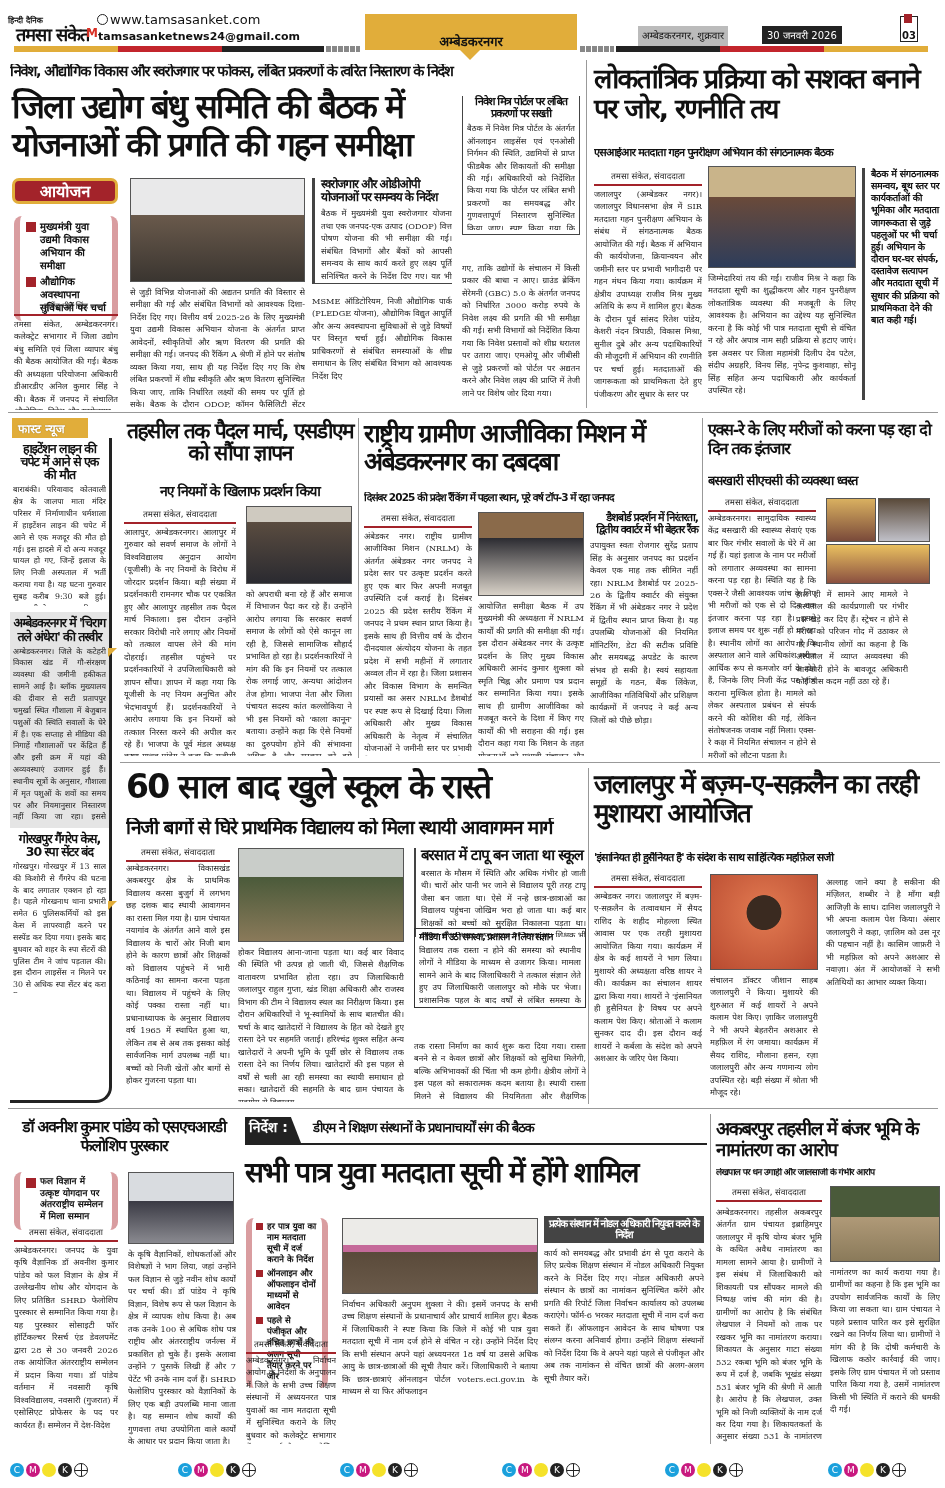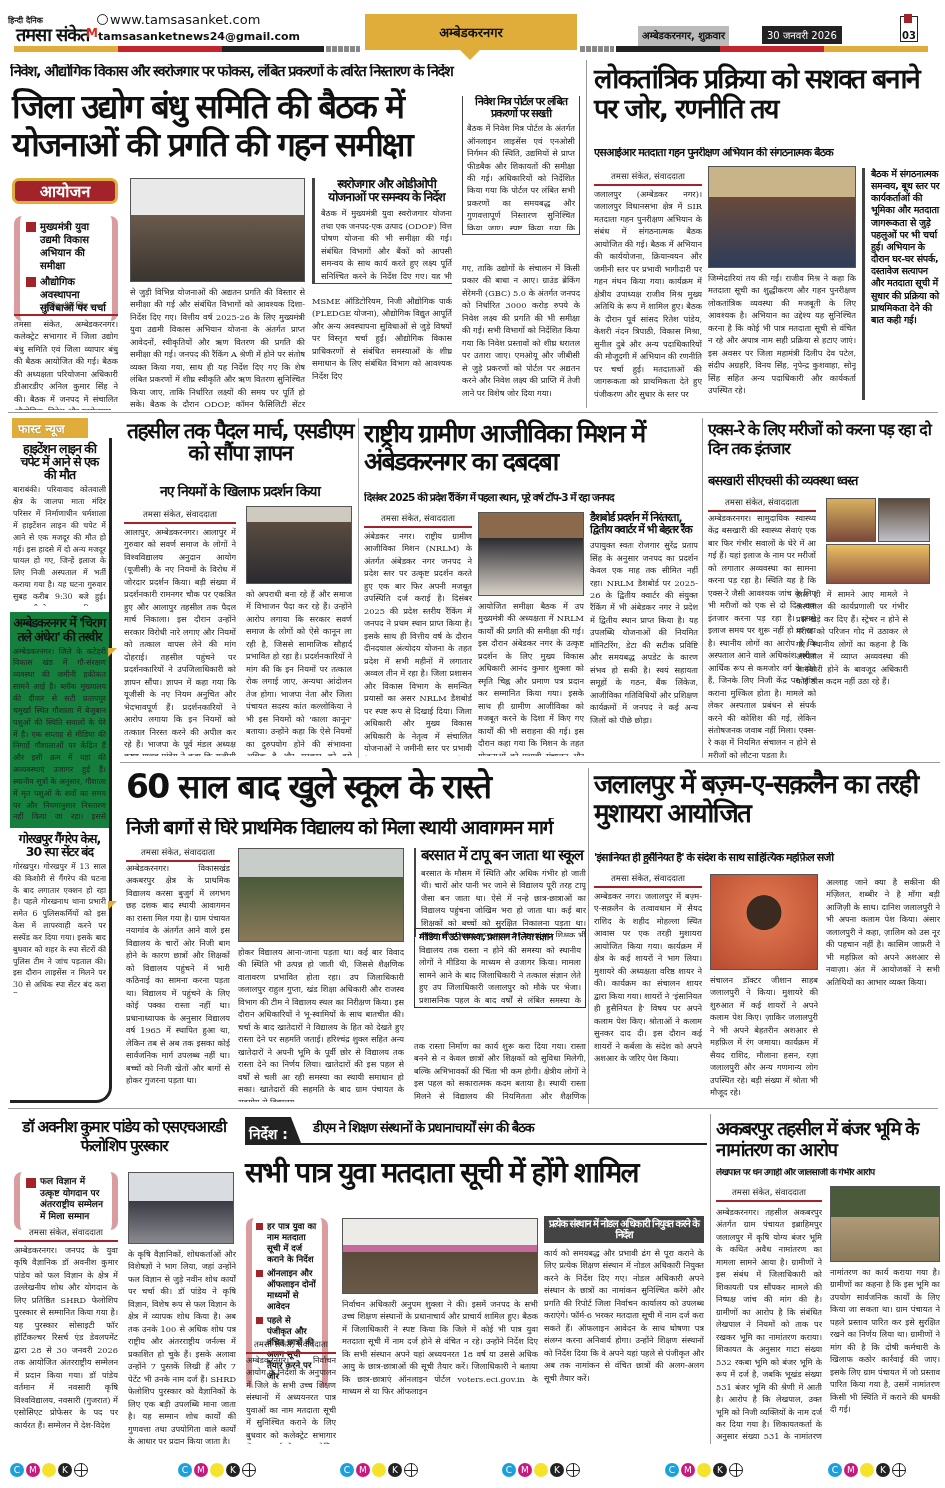--- a/index.html
+++ b/index.html
@@ -22,25 +22,25 @@
 </head>
 <body>
 
 <div class="abs" style="left:0;top:0;width:945px;height:56px">
   <div class="abs" style="left:8px;top:14px;font-size:8px;font-weight:bold">हिन्दी दैनिक</div>
   <div class="abs" style="left:16px;top:22px;font-size:18px;font-weight:bold;letter-spacing:-1px">तमसा संकेत</div>
   <div class="abs" style="left:86px;top:27px;width:12px;height:12px;font-size:12px;font-weight:bold;color:#d93025;line-height:12px">M</div>
   <div class="abs" style="left:97px;top:14px;width:11px;height:11px;border:1px solid #222;border-radius:50%"></div>
   <div class="abs" style="left:110px;top:12px;font-size:13px;font-weight:normal">www.tamsasanket.com</div>
   <div class="abs" style="left:98px;top:30px;font-size:11px;font-weight:bold">tamsasanketnews24@gmail.com</div>
-  <div class="abs" style="left:365px;top:14px;width:212px;height:36px;background:#e1ad3a;display:flex;align-items:center;justify-content:center">
+  <div class="abs" style="left:365px;top:14px;width:212px;height:36px;background:#e1ad3a;display:flex;align-items:flex-end;justify-content:center">
     <span style="font-size:13px;font-weight:bold;color:#111">अम्बेडकरनगर</span>
   </div>
   <div class="abs" style="left:460px;top:50px;width:0;height:0;border-left:10px solid transparent;border-right:10px solid transparent;border-top:10px solid #e1ad3a"></div>
-  <div class="abs" style="left:638px;top:26px;background:#bbb;font-size:10px;font-weight:bold;padding:2px 4px;height:23px">अम्बेडकरनगर, शुक्रवार</div>
+  <div class="abs" style="left:638px;top:26px;background:#bbb;font-size:10px;font-weight:normal;padding:2px 4px;height:23px">अम्बेडकरनगर, शुक्रवार</div>
   <div class="abs" style="left:762px;top:26px;background:#222;color:#fff;font-size:10px;font-weight:normal;padding:2px 5px;height:18px">30 जनवरी 2026</div>
   <div class="abs" style="left:900px;top:16px;width:18px;height:26px;border:1.5px solid #222;display:flex;align-items:flex-end;justify-content:center">
     <span style="font-size:10px;font-weight:bold">03</span>
   </div>
   <div class="abs" style="left:904px;top:14px;width:8px;height:9px;background:#a3232a"></div>
 
   <div class="abs bar" style="left:14px;top:46px;width:104px;background:#e1ad3a"></div>
   <div class="abs bar" style="left:118px;top:46px;width:104px;background:#c3252c"></div>
   <div class="abs bar" style="left:222px;top:46px;width:102px;background:#222"></div>
   <div class="abs bar" style="left:326px;top:46px;width:34px;background:repeating-linear-gradient(90deg,#888 0 5px,#fff 5px 6px)"></div>
@@ -66,21 +66,21 @@
       <span>औद्योगिक अवस्थापना सुविधाओं पर चर्चा</span>
     </div>
 </div>
 <div class="abs byline" style="left:14px;top:300px;width:104px">बृजेंद्र वीर सिंह</div>
 <div class="abs body" style="left:14px;top:318px;width:104px;height:92px;overflow:hidden">तमसा संकेत, अम्बेडकरनगर। कलेक्ट्रेट सभागार में जिला उद्योग बंधु समिति एवं जिला व्यापार बंधु की बैठक आयोजित की गई। बैठक की अध्यक्षता परियोजना अधिकारी डीआरडीए अनिल कुमार सिंह ने की। बैठक में जनपद में संचालित औद्योगिक, निवेश और स्वरोजगार</div>
 
 <div class="abs photo" style="left:130px;top:178px;width:175px;height:104px;background:linear-gradient(180deg,#e9e9ea 0 35%,#6a5a4c 35%,#3a3530 100%)"></div>
 <div class="abs body" style="left:130px;top:286px;width:175px;height:124px;overflow:hidden">से जुड़ी विभिन्न योजनाओं की अद्यतन प्रगति की विस्तार से समीक्षा की गई और संबंधित विभागों को आवश्यक दिशा-निर्देश दिए गए। वित्तीय वर्ष 2025-26 के लिए मुख्यमंत्री युवा उद्यमी विकास अभियान योजना के अंतर्गत प्राप्त आवेदनों, स्वीकृतियों और ऋण वितरण की प्रगति की समीक्षा की गई। जनपद की रैंकिंग A श्रेणी में होने पर संतोष व्यक्त किया गया, साथ ही यह निर्देश दिए गए कि शेष लंबित प्रकरणों में शीघ्र स्वीकृति और ऋण वितरण सुनिश्चित किया जाए, ताकि निर्धारित लक्ष्यों की समय पर पूर्ति हो सके। बैठक के दौरान ODOP, कॉमन फैसिलिटी सेंटर (CFC), क्लस्टर विकास, भूमि उपलब्धता,</div>
 
 <div class="abs sidebox" style="left:312px;top:178px;width:140px;border-bottom:1px solid #444;padding-bottom:4px">
-  <div class="hd" style="font-size:12px;text-align:center;margin-bottom:4px">स्वरोजगार और ओडीओपी योजनाओं पर समन्वय के निर्देश</div>
+  <div class="hd" style="font-size:12px;text-align:left;margin-bottom:4px">स्वरोजगार और ओडीओपी योजनाओं पर समन्वय के निर्देश</div>
   <div class="body" style="height:72px;overflow:hidden">बैठक में मुख्यमंत्री युवा स्वरोजगार योजना तथा एक जनपद-एक उत्पाद (ODOP) वित्त पोषण योजना की भी समीक्षा की गई। संबंधित विभागों और बैंकों को आपसी समन्वय के साथ कार्य करते हुए लक्ष्य पूर्ति सुनिश्चित करने के निर्देश दिए गए। यह भी कहा गया कि पात्र लाभार्थियों को योजनाओं का लाभ समय से मिले, इसके लिए प्रक्रियाओं को सरल और प्रभावी बनाया जाए।</div>
 </div>
 <div class="abs body" style="left:312px;top:295px;width:140px;height:115px;overflow:hidden">MSME ऑडिटोरियम, निजी औद्योगिक पार्क (PLEDGE योजना), औद्योगिक विद्युत आपूर्ति और अन्य अवस्थापना सुविधाओं से जुड़े विषयों पर विस्तृत चर्चा हुई। औद्योगिक विकास प्राधिकरणों से संबंधित समस्याओं के शीघ्र समाधान के लिए संबंधित विभाग को आवश्यक निर्देश दिए</div>
 
 <div class="abs" style="left:462px;top:96px;width:118px;border:1px solid #444;border-top:none;padding:0 4px 4px 4px">
   <div class="hd" style="font-size:11px;text-align:center;margin-bottom:3px">निवेश मित्र पोर्टल पर लंबित प्रकरणों पर सख्ती</div>
   <div class="body" style="height:108px;overflow:hidden">बैठक में निवेश मित्र पोर्टल के अंतर्गत ऑनलाइन लाइसेंस एवं एनओसी निर्गमन की स्थिति, उद्यमियों से प्राप्त फीडबैक और शिकायतों की समीक्षा की गई। अधिकारियों को निर्देशित किया गया कि पोर्टल पर लंबित सभी प्रकरणों का समयबद्ध और गुणवत्तापूर्ण निस्तारण सुनिश्चित किया जाए। स्पष्ट किया गया कि त्वरित कार्रवाई से न केवल उद्यमियों को सुविधा मिलेगी, बल्कि जनपद की समग्र रैंकिंग में भी सुधार होगा।</div>
 </div>
 <div class="abs body" style="left:462px;top:262px;width:118px;height:148px;overflow:hidden">गए, ताकि उद्योगों के संचालन में किसी प्रकार की बाधा न आए। ग्राउंड ब्रेकिंग सेरेमनी (GBC) 5.0 के अंतर्गत जनपद को निर्धारित 3000 करोड़ रुपये के निवेश लक्ष्य की प्रगति की भी समीक्षा की गई। सभी विभागों को निर्देशित किया गया कि निवेश प्रस्तावों को शीघ्र धरातल पर उतारा जाए। एमओयू और जीबीसी से जुड़े प्रकरणों को पोर्टल पर अद्यतन करने और निवेश लक्ष्य की प्राप्ति में तेजी लाने पर विशेष जोर दिया गया।</div>
 
@@ -99,21 +99,21 @@
 <div class="hline" style="left:8px;top:412px;width:930px"></div>
 
 <div class="abs" style="left:12px;top:418px;width:76px;height:20px;background:#e1ad3a;display:flex;align-items:center;padding-left:6px">
   <span style="color:#fff;font-size:12px;font-weight:bold;text-shadow:0 0 1px #7a5a10">फास्ट न्यूज</span>
 </div>
 <div class="abs" style="left:10px;top:438px;width:102px;height:665px;border-right:3px solid #222;border-bottom:3px solid #222;border-bottom-right-radius:16px">
   <div style="padding:4px 3px 2px 3px">
     <div class="hd" style="font-size:12.5px;text-align:center;margin-bottom:3px">हाइटेंशन लाइन की चपेट में आने से एक की मौत</div>
     <div class="body" style="font-size:7.8px;height:122px;overflow:hidden">बाराबंकी। परिवावाद कोतवाली क्षेत्र के जालपा माता मंदिर परिसर में निर्माणाधीन धर्मशाला में हाइटेंशन लाइन की चपेट में आने से एक मजदूर की मौत हो गई। इस हादसे में दो अन्य मजदूर घायल हो गए, जिन्हें इलाज के लिए निजी अस्पताल में भर्ती कराया गया है। यह घटना गुरुवार सुबह करीब 9:30 बजे हुई। जानकारी के अनुसार, दरियाबाद कस्बे में जालपा माता मंदिर परिसर में एक कमरे का निर्माण चल रहा था।</div>
   </div>
-  <div style="background:#15803d;padding:4px 3px;margin-top:4px">
+  <div style="background:#e5e5e5;padding:4px 3px;margin-top:4px">
     <div class="hd" style="font-size:12.5px;text-align:center;margin-bottom:3px">अम्बेडकरनगर में 'चिराग तले अंधेरा' की तस्वीर</div>
     <div class="body" style="font-size:7.8px;height:178px;overflow:hidden">अम्बेडकरनगर। जिले के कटेहरी विकास खंड में गौ-संरक्षण व्यवस्था की जमीनी हकीकत सामने आई है। ब्लॉक मुख्यालय की दीवार से सटी प्रतापपुर चमुर्खा स्थित गौशाला में बेजुबान पशुओं की स्थिति सवालों के घेरे में है। एक सप्ताह से मीडिया की निगाहें गौशालाओं पर केंद्रित हैं और इसी क्रम में यहां की अव्यवस्थाएं उजागर हुई हैं। स्थानीय सूत्रों के अनुसार, गौशाला में मृत पशुओं के शवों का समय पर और नियमानुसार निस्तारण नहीं किया जा रहा। इससे आसपास दुर्गंध फैल रही है और स्वच्छता व्यवस्था प्रभावित हो रही है।</div>
   </div>
   <div style="padding:4px 3px">
     <div class="hd" style="font-size:12.5px;text-align:center;margin-bottom:3px">गोरखपुर गैंगरेप केस, 30 स्पा सेंटर बंद</div>
     <div class="body" style="font-size:7.8px;height:132px;overflow:hidden">गोरखपुर। गोरखपुर में 13 साल की किशोरी से गैंगरेप की घटना के बाद लगातार एक्शन हो रहा है। पहले गोरखनाथ थाना प्रभारी समेत 6 पुलिसकर्मियों को इस केस में लापरवाही करने पर सस्पेंड कर दिया गया। इसके बाद बुधवार को शहर के स्पा सेंटरों की पुलिस टीम ने जांच पड़ताल की। इस दौरान लाइसेंस न मिलने पर 30 से अधिक स्पा सेंटर बंद करा दिए गए।</div>
   </div>
 </div>
 <div class="abs" style="left:108px;top:648px;width:0;height:0;border-top:9px solid #e1ad3a;border-right:9px solid transparent"></div>
 <div class="abs" style="left:108px;top:901px;width:0;height:0;border-top:9px solid #e1ad3a;border-right:9px solid transparent"></div>
@@ -127,21 +127,21 @@
 
 <div class="vline" style="left:358px;top:418px;height:340px"></div>
 
 <div class="abs hd" style="left:364px;top:420px;width:335px;font-size:25px;letter-spacing:-1.7px;line-height:1.12">राष्ट्रीय ग्रामीण आजीविका मिशन में अंबेडकरनगर का दबदबा</div>
 <div class="abs hd" style="left:364px;top:492px;width:335px;font-size:10.5px;letter-spacing:-0.9px;white-space:nowrap;overflow:hidden">दिसंबर 2025 की प्रदेश रैंकिंग में पहला स्थान, पूरे वर्ष टॉप-3 में रहा जनपद</div>
 <div class="abs byline" style="left:364px;top:512px;width:108px">तमसा संकेत, संवाददाता</div>
 <div class="abs body" style="left:364px;top:530px;width:108px;height:226px;overflow:hidden">अंबेडकर नगर। राष्ट्रीय ग्रामीण आजीविका मिशन (NRLM) के अंतर्गत अंबेडकर नगर जनपद ने प्रदेश स्तर पर उत्कृष्ट प्रदर्शन करते हुए एक बार फिर अपनी मजबूत उपस्थिति दर्ज कराई है। दिसंबर 2025 की प्रदेश स्तरीय रैंकिंग में जनपद ने प्रथम स्थान प्राप्त किया है। इसके साथ ही वित्तीय वर्ष के दौरान दीनदयाल अंत्योदय योजना के तहत प्रदेश में सभी महीनों में लगातार अव्वल तीन में रहा है। जिला प्रशासन और विकास विभाग के समन्वित प्रयासों का असर NRLM डैशबोर्ड पर स्पष्ट रूप से दिखाई दिया। जिला अधिकारी और मुख्य विकास अधिकारी के नेतृत्व में संचालित योजनाओं ने जमीनी स्तर पर प्रभावी क्रियान्वयन का उदाहरण प्रस्तुत किया है। प्रदेश स्तर पर</div>
 <div class="abs photo" style="left:478px;top:512px;width:106px;height:84px;background:linear-gradient(180deg,#8a6a4a 0 30%,#2a2a30 30%,#d9d2c8 100%)"></div>
 <div class="abs body" style="left:478px;top:600px;width:106px;height:156px;overflow:hidden">आयोजित समीक्षा बैठक में उप मुख्यमंत्री की अध्यक्षता में NRLM कार्यों की प्रगति की समीक्षा की गई। इस दौरान अंबेडकर नगर के उत्कृष्ट प्रदर्शन के लिए मुख्य विकास अधिकारी आनंद कुमार शुक्ला को स्मृति चिह्न और प्रमाण पत्र प्रदान कर सम्मानित किया गया। इसके साथ ही ग्रामीण आजीविका को मजबूत करने के दिशा में किए गए कार्यों की भी सराहना की गई। इस दौरान कहा गया कि मिशन के तहत योजनाओं को प्रभावी संचालन और प्रशासनिक दक्षता को दर्शाता है।</div>
 <div class="abs" style="left:590px;top:512px;width:108px">
-  <div class="hd" style="font-size:11px;text-align:left;margin-bottom:4px">डैशबोर्ड प्रदर्शन में निरंतरता, द्वितीय क्वार्टर में भी बेहतर रैंक</div>
+  <div class="hd" style="font-size:11px;text-align:right;margin-bottom:4px">डैशबोर्ड प्रदर्शन में निरंतरता, द्वितीय क्वार्टर में भी बेहतर रैंक</div>
   <div class="body" style="height:196px;overflow:hidden">उपायुक्त स्वतः रोजगार सुरेंद्र प्रताप सिंह के अनुसार जनपद का प्रदर्शन केवल एक माह तक सीमित नहीं रहा। NRLM डैशबोर्ड पर 2025-26 के द्वितीय क्वार्टर की संयुक्त रैंकिंग में भी अंबेडकर नगर ने प्रदेश में द्वितीय स्थान प्राप्त किया है। यह उपलब्धि योजनाओं की नियमित मॉनिटरिंग, डेटा की सटीक प्रविष्टि और समयबद्ध अपडेट के कारण संभव हो सकी है। स्वयं सहायता समूहों के गठन, बैंक लिंकेज, आजीविका गतिविधियों और प्रशिक्षण कार्यक्रमों में जनपद ने कई अन्य जिलों को पीछे छोड़ा।</div>
 </div>
 
 <div class="vline" style="left:702px;top:418px;height:340px"></div>
 
 <div class="abs hd" style="left:708px;top:420px;width:232px;font-size:16px;letter-spacing:-1.2px;line-height:1.2">एक्स-रे के लिए मरीजों को करना पड़ रहा दो दिन तक इंतजार</div>
 <div class="abs hd" style="left:708px;top:474px;width:232px;font-size:13px;letter-spacing:-1px;white-space:nowrap;overflow:hidden">बसखारी सीएचसी की व्यवस्था ध्वस्त</div>
 <div class="abs byline" style="left:708px;top:496px;width:108px">तमसा संकेत, संवाददाता</div>
 <div class="abs body" style="left:708px;top:512px;width:108px;height:246px;overflow:hidden">अम्बेडकरनगर। सामुदायिक स्वास्थ्य केंद्र बसखारी की स्वास्थ्य सेवाएं एक बार फिर गंभीर सवालों के घेरे में आ गई हैं। यहां इलाज के नाम पर मरीजों को लगातार अव्यवस्था का सामना करना पड़ रहा है। स्थिति यह है कि एक्स-रे जैसी आवश्यक जांच के लिए भी मरीजों को एक से दो दिन तक इंतजार करना पड़ रहा है। इससे इलाज समय पर शुरू नहीं हो पा रहा है। स्थानीय लोगों का आरोप है कि अस्पताल आने वाले अधिकांश मरीज आर्थिक रूप से कमजोर वर्ग के होते हैं, जिनके लिए निजी केंद्र पर जांच कराना मुश्किल होता है। मामले को लेकर अस्पताल प्रबंधन से संपर्क करने की कोशिश की गई, लेकिन संतोषजनक जवाब नहीं मिला। एक्स-रे कक्ष में नियमित संचालन न होने से मरीजों को लौटना पड़ता है।</div>
 <div class="abs photo" style="left:826px;top:498px;width:50px;height:44px;background:linear-gradient(180deg,#d9b060,#7a4a3a)"></div>
@@ -185,21 +185,21 @@
       <span class="sq"></span>
       <span>फल विज्ञान में उत्कृष्ट योगदान पर अंतरराष्ट्रीय सम्मेलन में मिला सम्मान</span>
     </div>
 </div>
 <div class="abs photo" style="left:128px;top:1172px;width:106px;height:72px;background:linear-gradient(180deg,#d9dce0 0 40%,#3a3a44 40%,#8a8a90 100%)"></div>
 <div class="abs byline" style="left:14px;top:1226px;width:104px">तमसा संकेत, संवाददाता</div>
 <div class="abs body" style="left:14px;top:1244px;width:104px;height:200px;overflow:hidden">अम्बेडकरनगर। जनपद के युवा कृषि वैज्ञानिक डॉ अवनीश कुमार पांडेय को फल विज्ञान के क्षेत्र में उल्लेखनीय शोध और योगदान के लिए प्रतिष्ठित SHRD फेलोशिप पुरस्कार से सम्मानित किया गया है। यह पुरस्कार सोसाइटी फॉर हॉर्टिकल्चर रिसर्च एंड डेवलपमेंट द्वारा 28 से 30 जनवरी 2026 तक आयोजित अंतरराष्ट्रीय सम्मेलन में प्रदान किया गया। डॉ पांडेय वर्तमान में नवसारी कृषि विश्वविद्यालय, नवसारी (गुजरात) में एसोसिएट प्रोफेसर के पद पर कार्यरत हैं। सम्मेलन में देश-विदेश</div>
 <div class="abs body" style="left:128px;top:1248px;width:108px;height:196px;overflow:hidden">के कृषि वैज्ञानिकों, शोधकर्ताओं और विशेषज्ञों ने भाग लिया, जहां उन्होंने फल विज्ञान से जुड़े नवीन शोध कार्यों पर चर्चा की। डॉ पांडेय ने कृषि विज्ञान, विशेष रूप से फल विज्ञान के क्षेत्र में व्यापक शोध किया है। अब तक उनके 100 से अधिक शोध पत्र राष्ट्रीय और अंतरराष्ट्रीय जर्नल्स में प्रकाशित हो चुके हैं। इसके अलावा उन्होंने 7 पुस्तकें लिखी हैं और 7 पेटेंट भी उनके नाम दर्ज हैं। SHRD फेलोशिप पुरस्कार को वैज्ञानिकों के लिए एक बड़ी उपलब्धि माना जाता है। यह सम्मान शोध कार्यों की गुणवत्ता तथा उपयोगिता वाले कार्यों के आधार पर प्रदान किया जाता है।</div>
 
 <div class="abs" style="left:245px;top:1117px;width:462px;height:28px;border-bottom:2px solid #222">
-  <div class="abs" style="left:0;top:0;width:56px;height:26px;background:#222;clip-path:polygon(0 0,82% 0,100% 100%,0 100%);display:flex;align-items:flex-end;padding-left:4px">
+  <div class="abs" style="left:0;top:0;width:56px;height:26px;background:#222;clip-path:polygon(0 0,82% 0,100% 100%,0 100%);display:flex;align-items:flex-start;padding-left:4px">
     <span style="color:#fff;font-size:14px;font-weight:bold">निर्देश :</span>
   </div>
   <div class="abs hd" style="left:68px;top:4px;font-size:13px;letter-spacing:-1px;white-space:nowrap">डीएम ने शिक्षण संस्थानों के प्रधानाचार्यों संग की बैठक</div>
 </div>
 <div class="abs hd" style="left:245px;top:1158px;width:462px;font-size:28px;letter-spacing:-1.8px;white-space:nowrap">सभी पात्र युवा मतदाता सूची में होंगे शामिल</div>
 <div class="abs bullets" style="left:246px;top:1218px;width:82px;padding:3px 4px">
   <div class="bullet" style="font-size:8.5px">
       <span class="sq" style="width:7px;height:7px"></span>
       <span>हर पात्र युवा का नाम मतदाता सूची में दर्ज कराने के निर्देश</span>
     </div>

